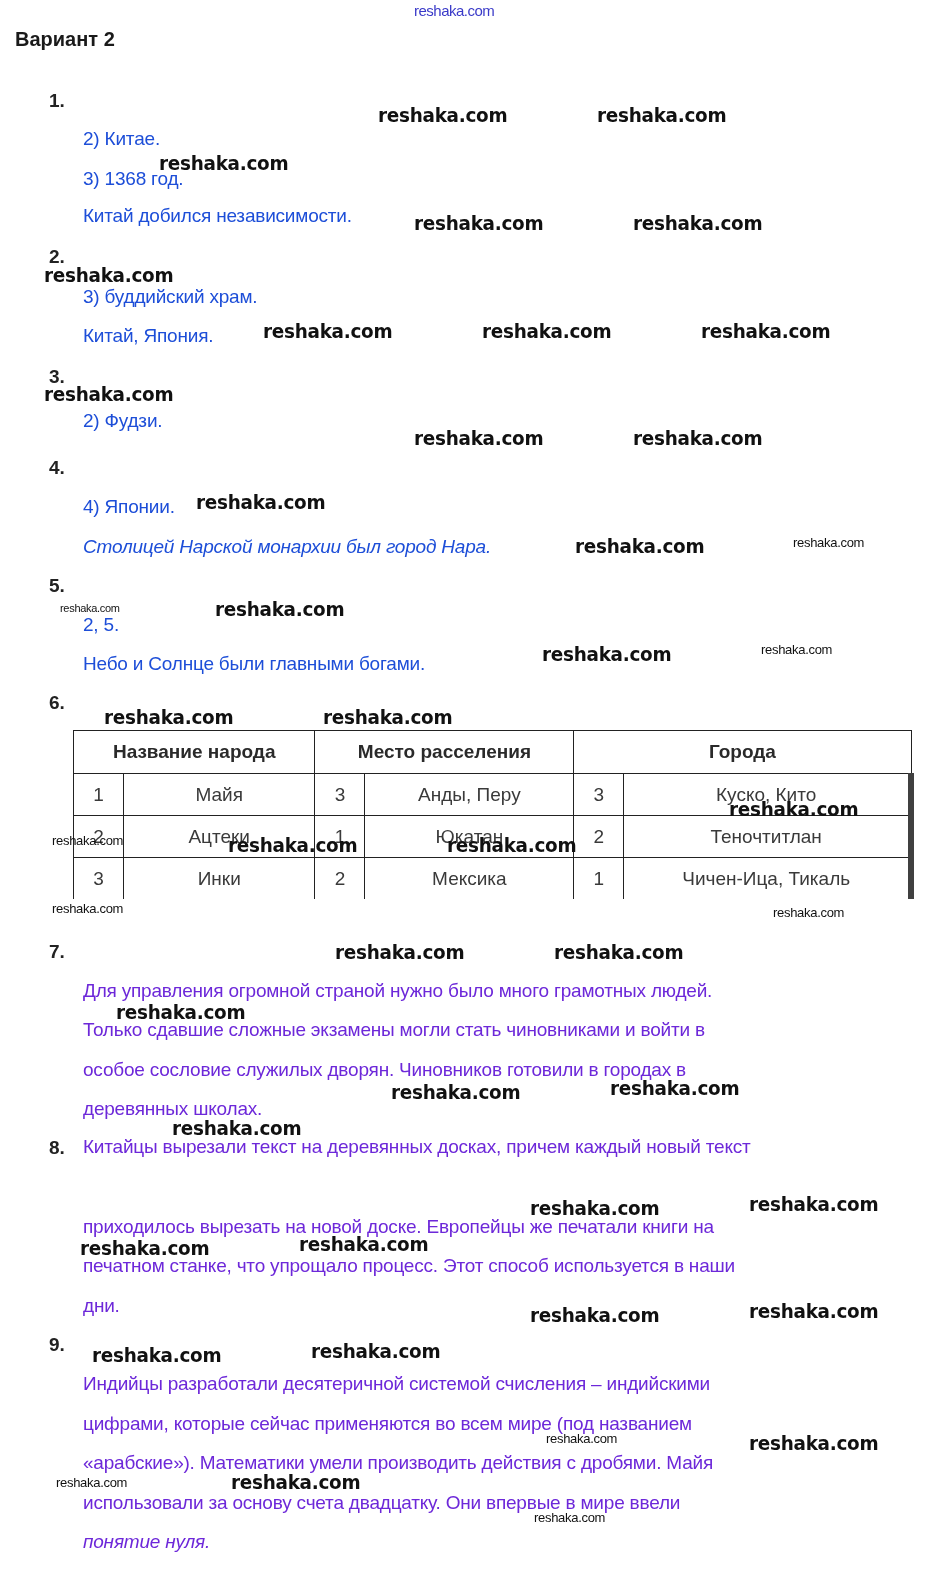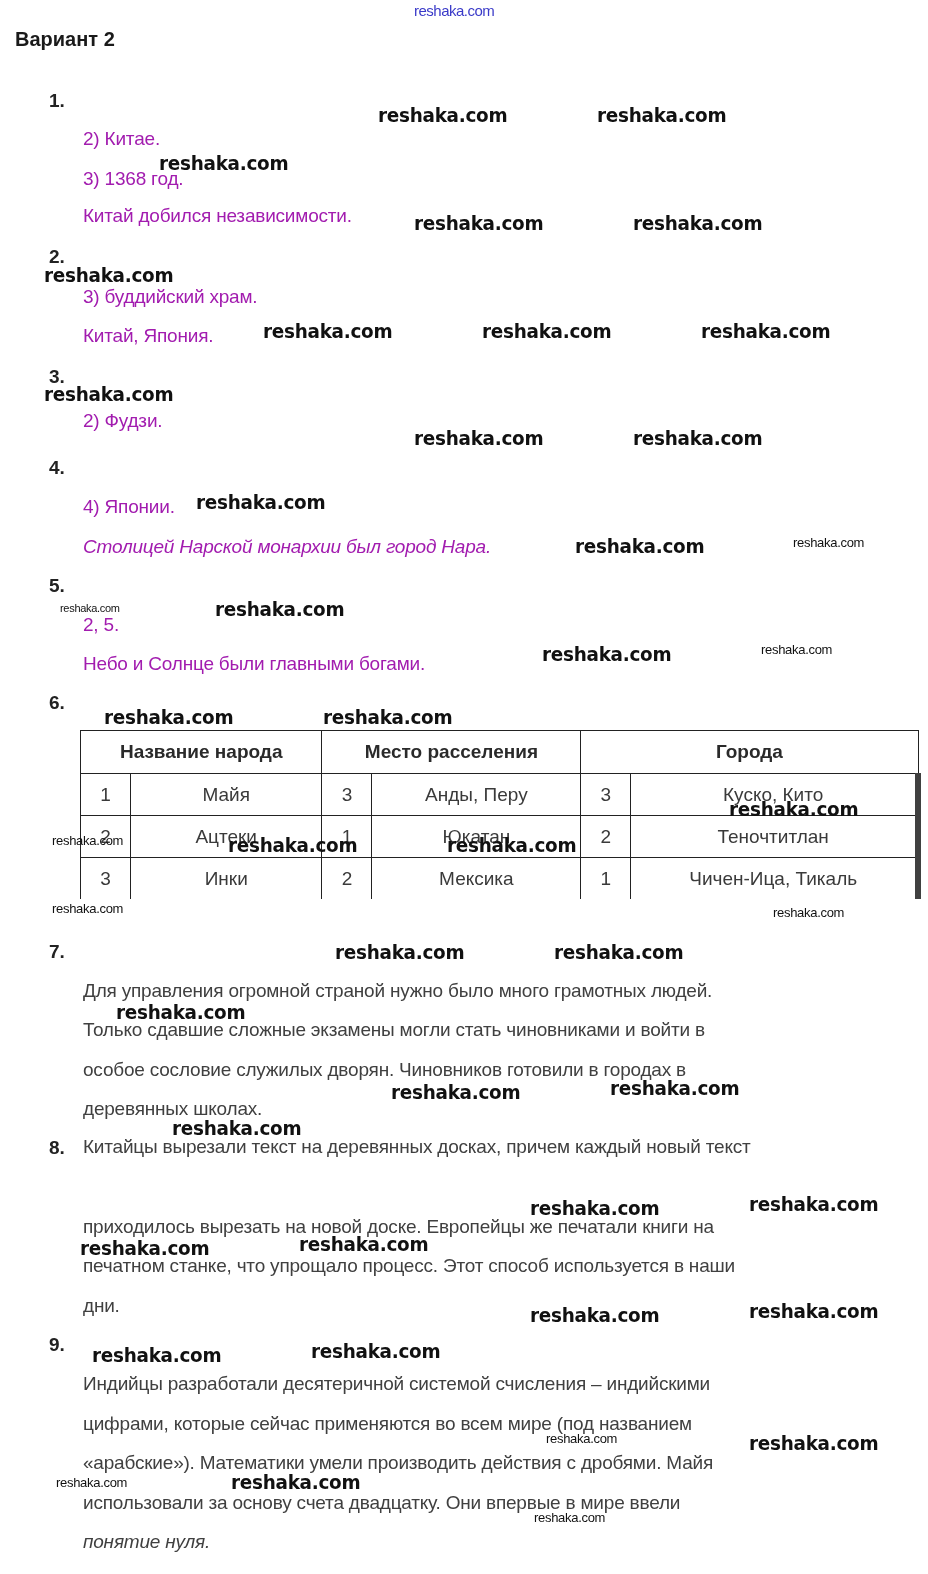--- a/index.html
+++ b/index.html
@@ -1,25 +1,25 @@
 <!DOCTYPE html>
 <html><head>
 <meta charset="utf-8">
 <style>
   html, body { margin:0; padding:0; background:#ffffff; }
   body { width:928px; height:1574px; position:relative; overflow:hidden; font-family:"Liberation Sans", sans-serif; color:#2b2b2b; }
   .abs { position:absolute; white-space:nowrap; }
   .header-wm { left:414px; top:2px; font-size:15px; color:#3a3ac8; letter-spacing:-0.5px; }
   .title { left:15px; top:28px; font-size:20px; font-weight:bold; color:#1a1a1a; }
   .num { font-size:19px; font-weight:bold; color:#222; }
-  .ans { font-size:19px; color:#a21caf; letter-spacing:-0.2px; }
+  .ans { font-size:19px; color:#1d4ed8; letter-spacing:-0.2px; }
   .wm { font-size:20px; font-weight:bold; color:#111; letter-spacing:-0.3px; font-family:"DejaVu Sans", sans-serif; transform:scaleX(0.92); transform-origin:left top; }
   .wm-s { font-size:13px; color:#111; font-family:"Liberation Sans", sans-serif; letter-spacing:-0.3px; }
-  .para { font-size:19px; color:#404040; white-space:nowrap; letter-spacing:-0.2px; }
-  table.tbl { position:absolute; left:73px; top:730px; width:841px; border-collapse:collapse; font-size:19px; color:#3a3a3a;margin-left:7px; }
+  .para { font-size:19px; color:#6d28d9; white-space:nowrap; letter-spacing:-0.2px; }
+  table.tbl { position:absolute; left:73px; top:730px; width:841px; border-collapse:collapse; font-size:19px; color:#3a3a3a; }
   table.tbl th { font-weight:bold; color:#2a2a2a; height:40px; border-top:1px solid #222; border-left:1px solid #222; border-right:1px solid #222; border-bottom:1px solid #222; text-align:center; }
   table.tbl td { height:39px; text-align:center; border-left:1px solid #222; border-bottom:1px solid #222; }
   table.tbl tr:last-child td { border-bottom:none; }
   table.tbl td.n { width:47px; }
   table.tbl td.last { border-right:6px solid #404040; }
 </style>
 </head>
 <body>
 
 <div class="abs header-wm">reshaka.com</div>

